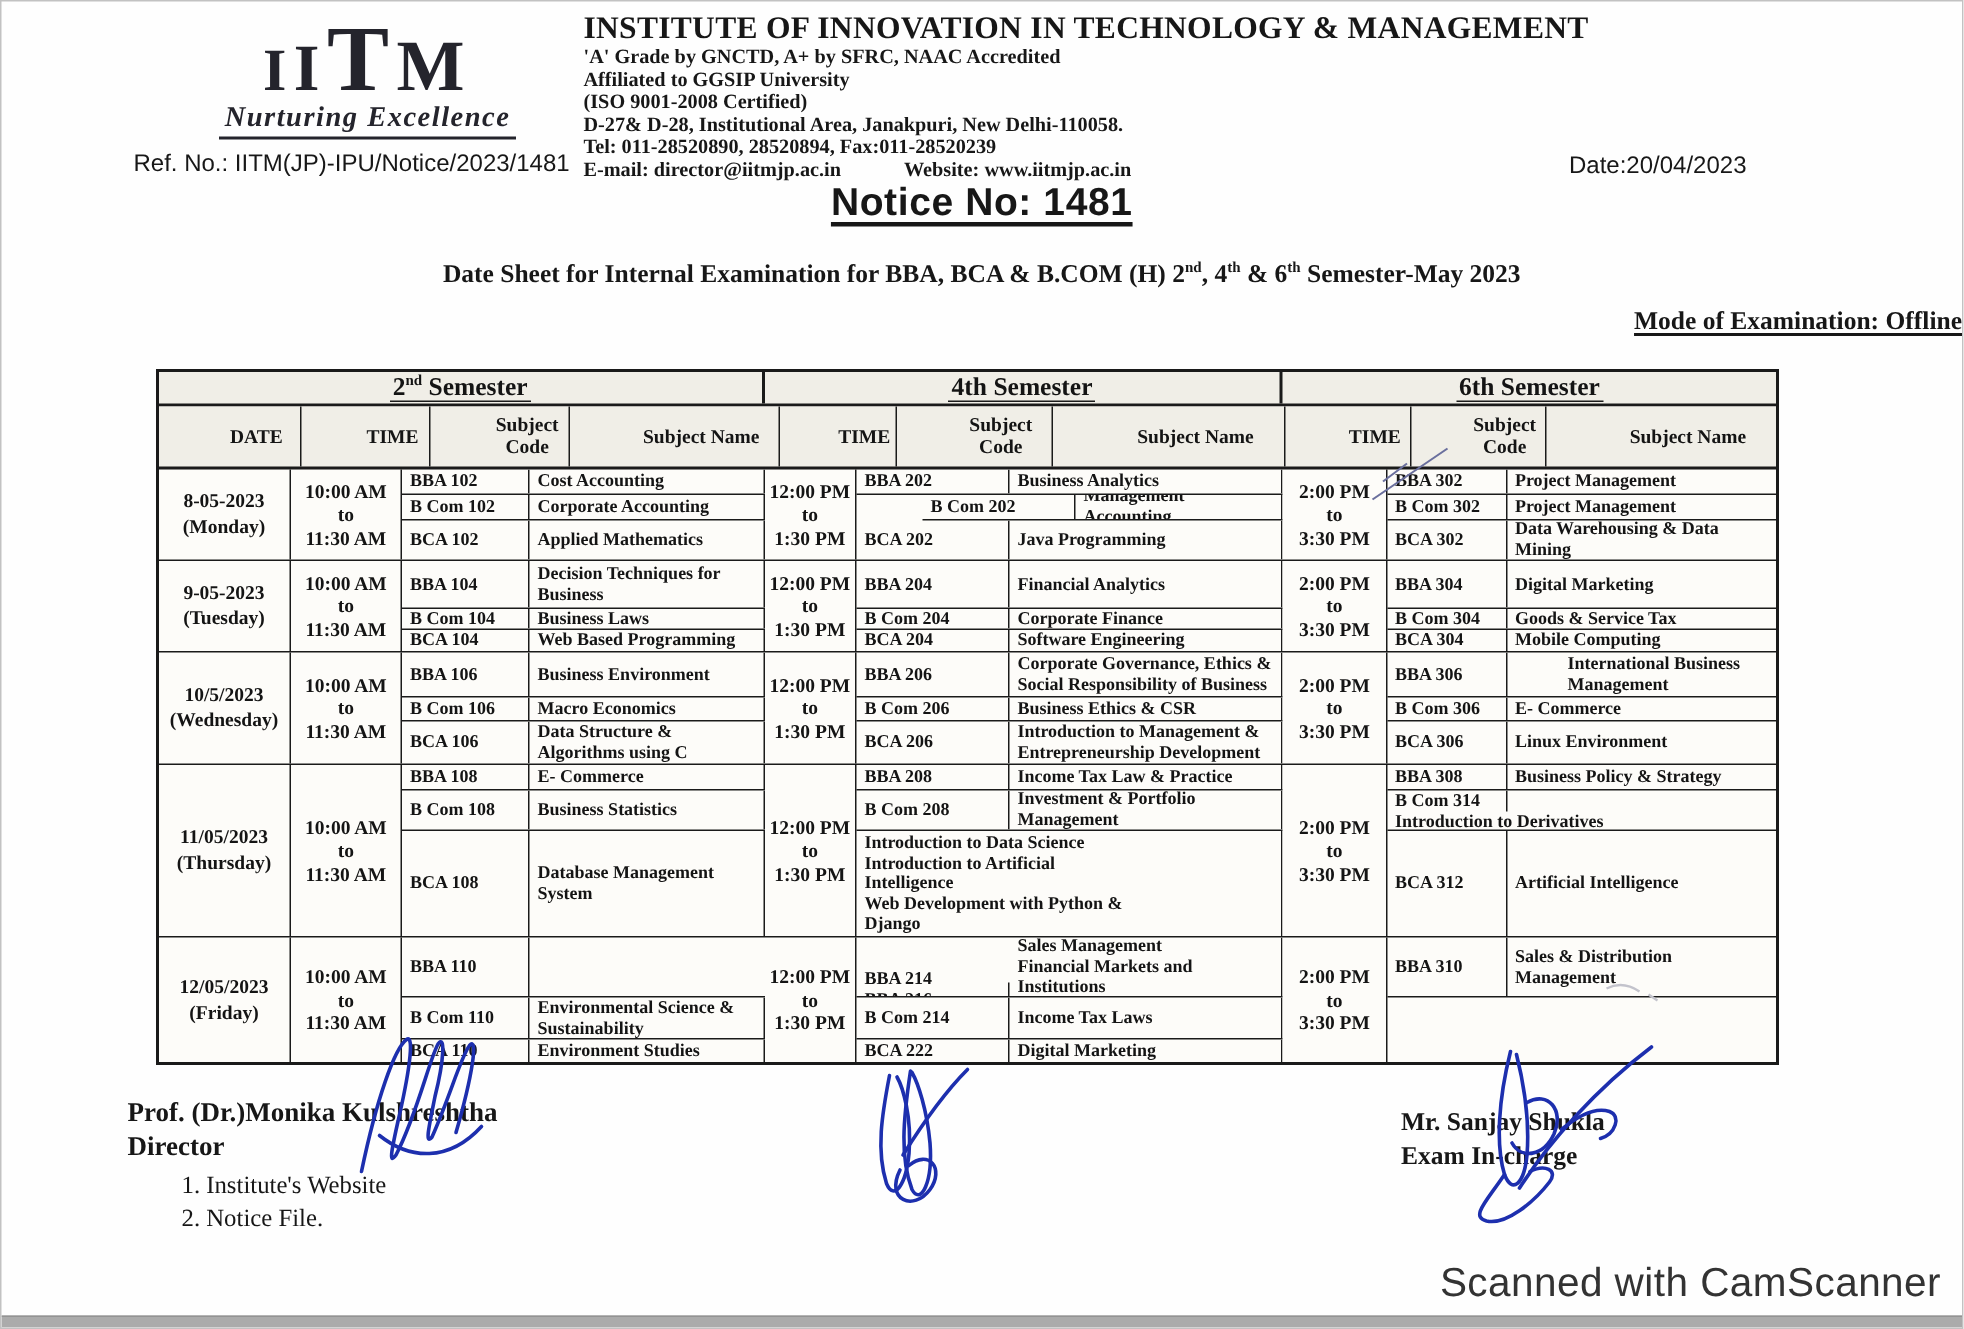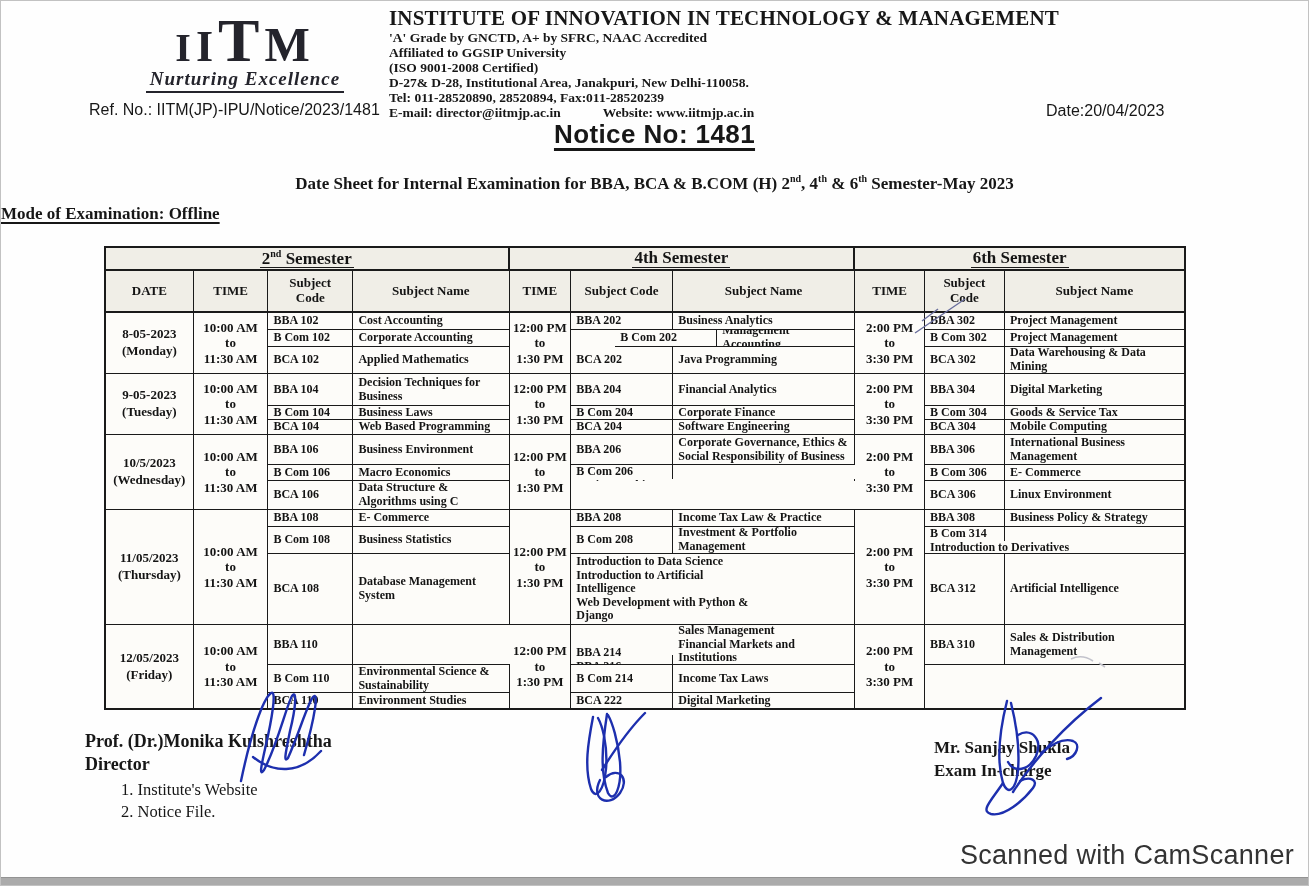--- a/index.html
+++ b/index.html
@@ -21,35 +21,35 @@
   .inst-contact .gap{display:inline-block;width:42px;}
 
   
   .ref-no{position:absolute;left:88px;top:100px;font-family:"Liberation Sans",sans-serif;font-size:16px;}
   .date-label{position:absolute;left:1045px;top:101px;font-family:"Liberation Sans",sans-serif;font-size:16px;}
   .notice-title{position:absolute;left:0;top:118px;width:100%;text-align:center;
         font-family:"Liberation Sans",sans-serif;font-size:26px;font-weight:bold;letter-spacing:0.4px;}
   .notice-title span{text-decoration:underline;text-decoration-thickness:2.5px;text-underline-offset:5px;}
   .notice-subtitle{position:absolute;left:0;top:172px;width:100%;text-align:center;font-weight:bold;font-size:17px;}
   .notice-subtitle sup{font-size:10px;}
-  .notice-mode{position:absolute;left:0;top:203px;width:100%;text-align:left;font-weight:bold;font-size:17px;}
+  .notice-mode{position:absolute;left:0;top:203px;width:100%;text-align:right;font-weight:bold;font-size:17px;}
   .notice-mode span{text-decoration:underline;text-decoration-thickness:2px;text-underline-offset:3px;}
 
   
   .tbl{position:absolute;left:103px;top:245px;width:1082px;border:2px solid #1a1a1a;background:#fdfcf9;
        font-weight:bold;color:#141414;}
   .tbl,.tbl *{box-sizing:border-box;}
   .sem-row{display:flex;height:23px;border-bottom:2px solid #1a1a1a;background:#f0eee7;}
   .sem-cell{display:flex;align-items:center;justify-content:center;border-right:2px solid #1a1a1a;font-size:17px;}
   .sem-cell:last-child{border-right:none;}
   .sem-cell .lbl{border-bottom:1.6px solid #1a1a1a;line-height:1.02;padding:0 2px;}
   .sem-cell sup{font-size:10px;}
   .colhdr{display:flex;height:42px;border-bottom:2px solid #1a1a1a;background:#f0eee7;}
   .colhdr .cell{display:flex;align-items:center;justify-content:center;text-align:center;
-        border-right:1.6px solid #1a1a1a;font-size:13px;line-height:1.15;padding:1px 3px;white-space:pre-line;}
+        border-right:1.6px solid #1a1a1a;font-size:13px;line-height:1.15;padding:1px 3px;white-space:pre-line;margin-left:36px;}
   .colhdr .cell:last-child{border-right:none;}
   .trow{display:flex;border-bottom:1.6px solid #1a1a1a;}
   .trow:last-child{border-bottom:none;}
   .c-date{width:88px;display:flex;flex-direction:column;align-items:center;justify-content:center;
         border-right:1.6px solid #1a1a1a;font-size:13px;text-align:center;line-height:1.3;}
   .c-time{display:flex;align-items:center;justify-content:center;text-align:center;
         border-right:1.6px solid #1a1a1a;font-size:13px;white-space:pre-line;line-height:1.2;}
   .entries{display:flex;flex-direction:column;}
   .entry{display:flex;border-bottom:1.4px solid #1a1a1a;overflow:hidden;}
   .entry:last-child{border-bottom:none;}
@@ -264,30 +264,35 @@
         </div>
         <div class="c-time" style="width: 62px;">12:00 PM
 to
 1:30 PM</div>
         <div class="entries" style="width: 285px;">
           <div class="entry" style="height: 30px;">
             <div class="e-code" style="width: 102px;">BBA 206</div>
             <div class="e-name">Corporate Governance, Ethics &amp;
 Social Responsibility of Business</div>
           </div>
-          <div class="entry" style="height: 16px; flex-direction: column;">
+          <div class="entry" style="height: 16px;">
             <div class="e-code" style="width: 102px;">B Com 206</div>
             <div class="e-name">Business Ethics &amp; CSR</div>
           </div>
+          <div class="entry" style="height: 28px;">
+            <div class="e-code" style="width: 102px;">BCA 206</div>
+            <div class="e-name">Introduction to Management &amp;
+Entrepreneurship Development</div>
+          </div>
         </div>
         <div class="c-time" style="width: 70px;">2:00 PM
 to
 3:30 PM</div>
         <div class="entries" style="width: 260px;">
-          <div class="entry" style="height: 30px;">
+          <div class="entry" style="height: 30px; gap: 35px;">
             <div class="e-code" style="width: 80px;">BBA 306</div>
             <div class="e-name">International Business
 Management</div>
           </div>
           <div class="entry" style="height: 16px;">
             <div class="e-code" style="width: 80px;">B Com 306</div>
             <div class="e-name">E- Commerce</div>
           </div>
           <div class="entry" style="height: 28px;">
             <div class="e-code" style="width: 80px;">BCA 306</div>

